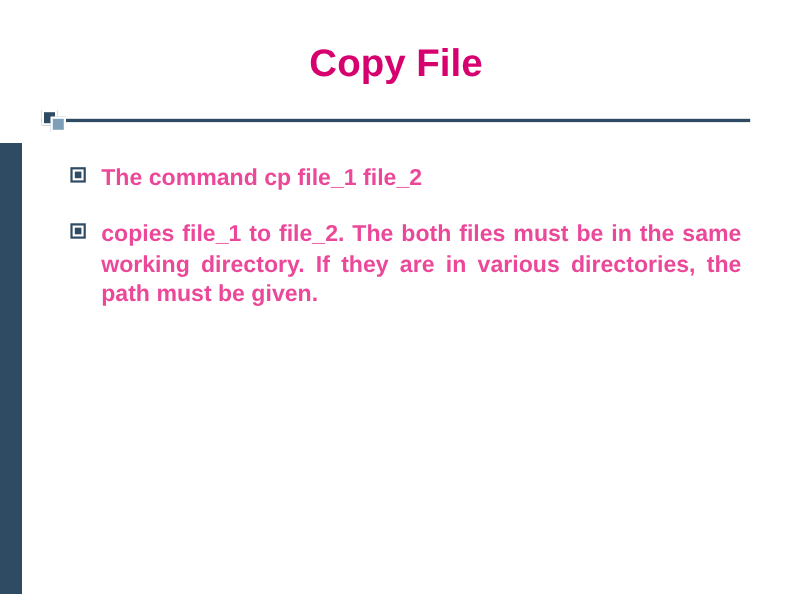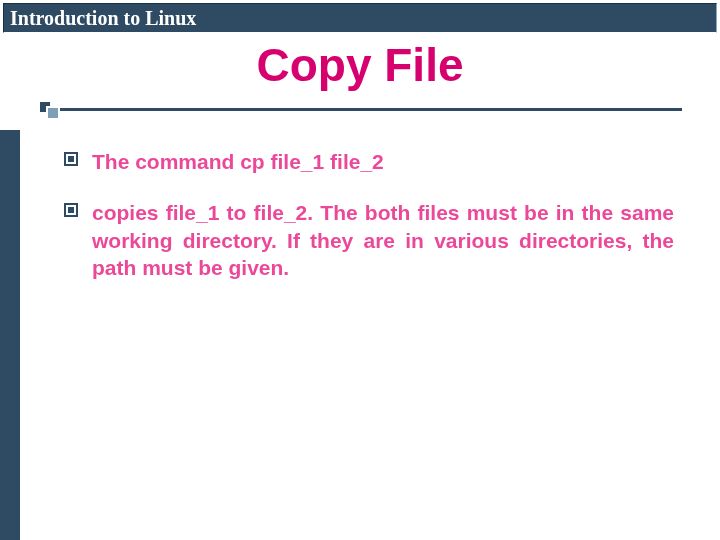--- a/index.html
+++ b/index.html
@@ -42,21 +42,21 @@
   }
   .title {
     position: absolute;
     top: 38px;
     left: 0;
     width: 720px;
     text-align: center;
     color: #d6006f;
     font-family: Arial, Helvetica, sans-serif;
     font-weight: bold;
-    font-size: 46px;
+    font-size: 35px;
   }
   .title-rule-wrap {
     position: absolute;
     top: 100px;
     left: 38px;
     width: 644px;
     height: 18px;
   }
   .title-rule {
     position: absolute;
@@ -124,23 +124,20 @@
     font-weight: bold;
     line-height: 1.3;
   }
   .justify { text-align: justify; }
 </style>
 </head>
 <body>
 
 <div class="slide">
 
-  <div class="header-bar">
-    <span class="header-text">Introduction to Linux</span>
-  </div>
 
   <div class="title">Copy File</div>
 
   <div class="title-rule-wrap">
     <div class="title-rule"></div>
     <div class="sq back"></div>
     <div class="sq front"></div>
   </div>
 
   <div class="left-strip"></div>

